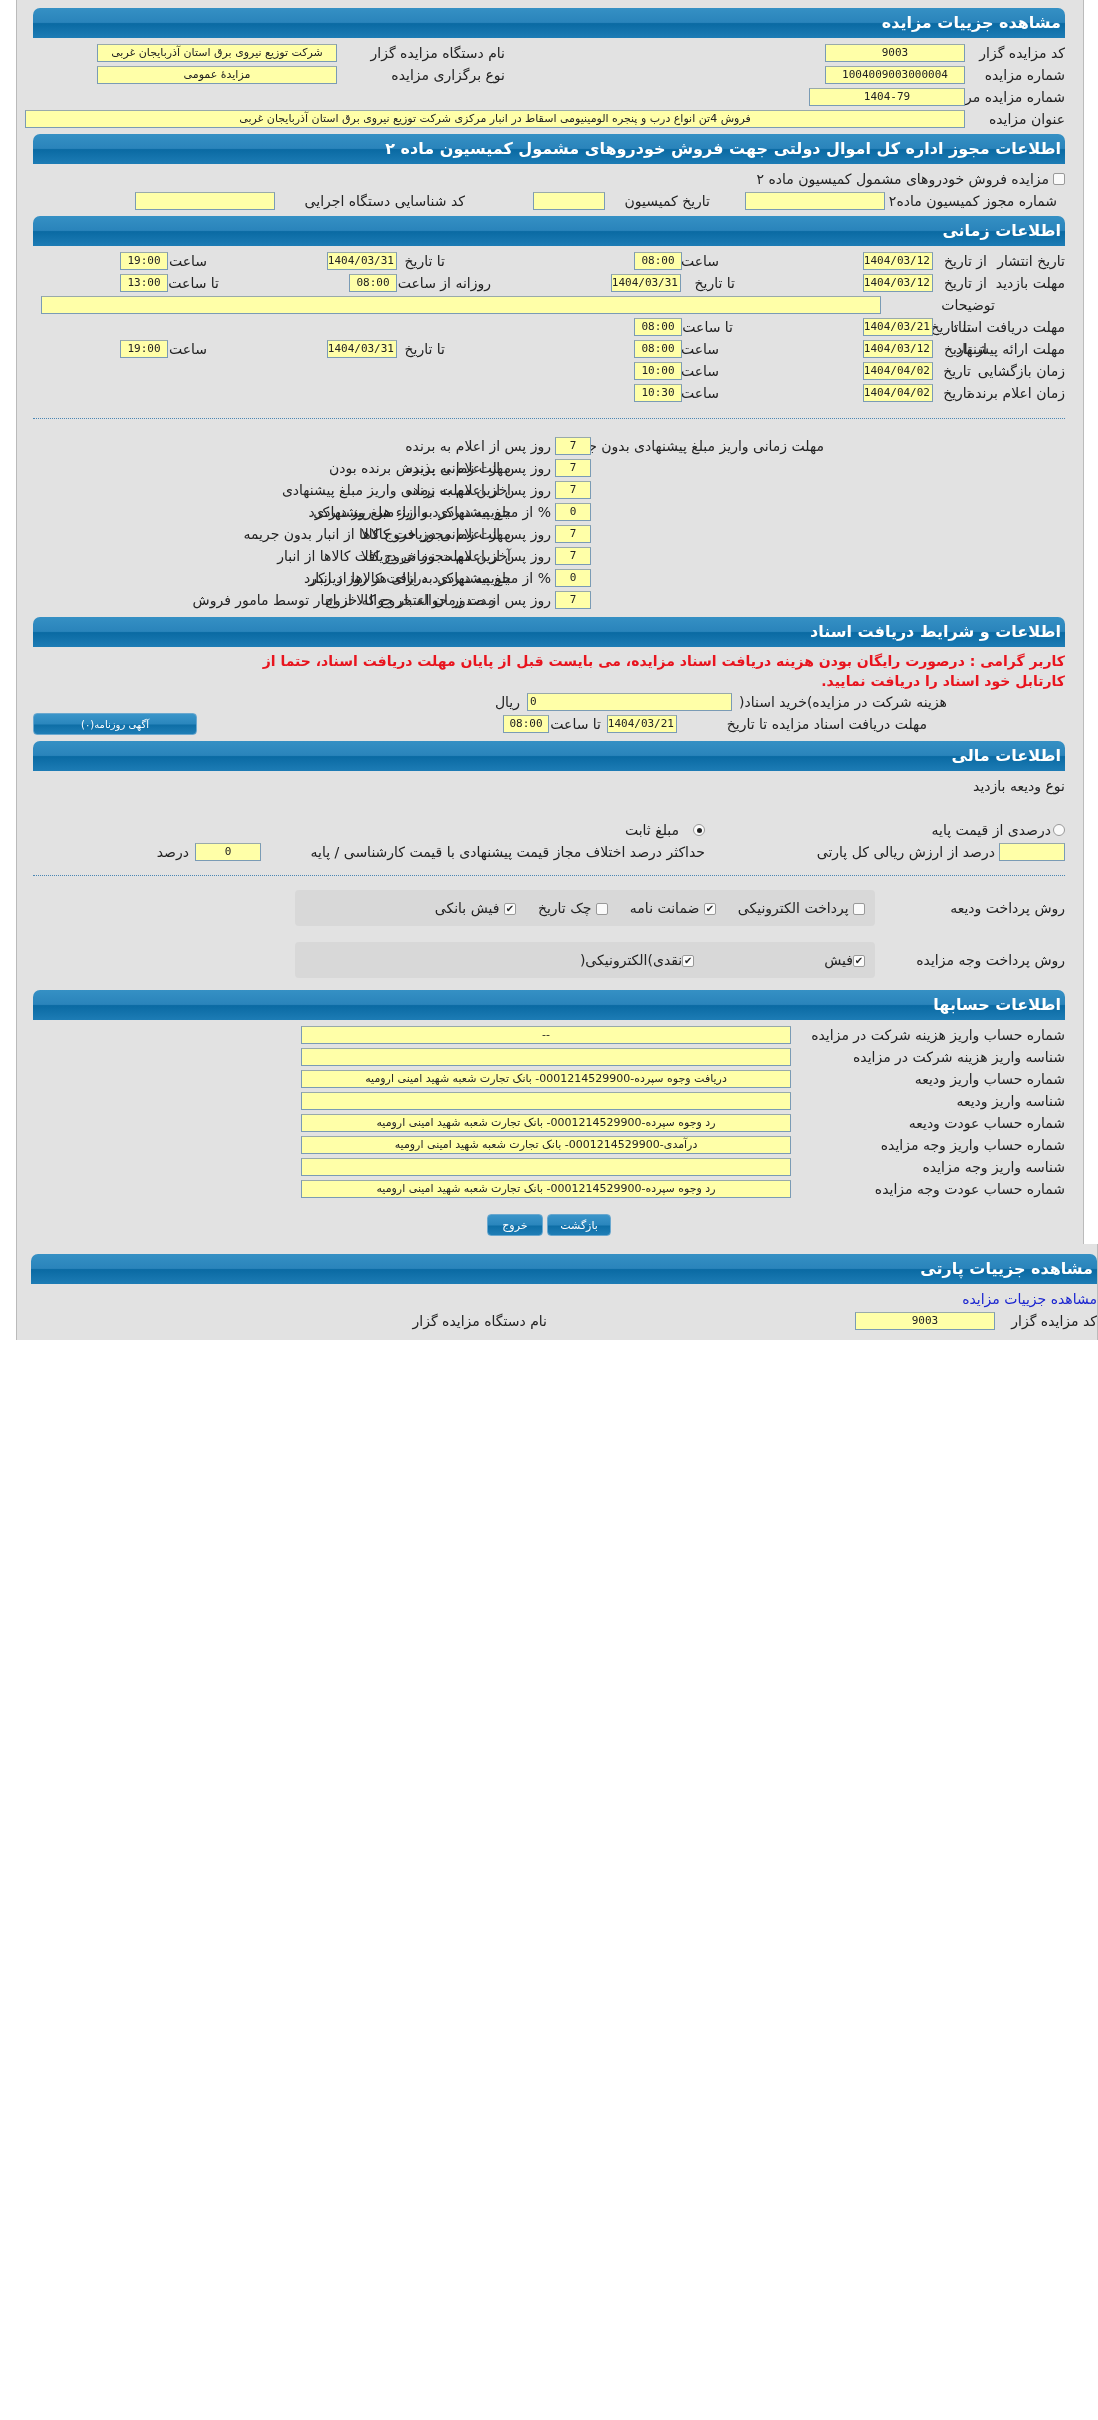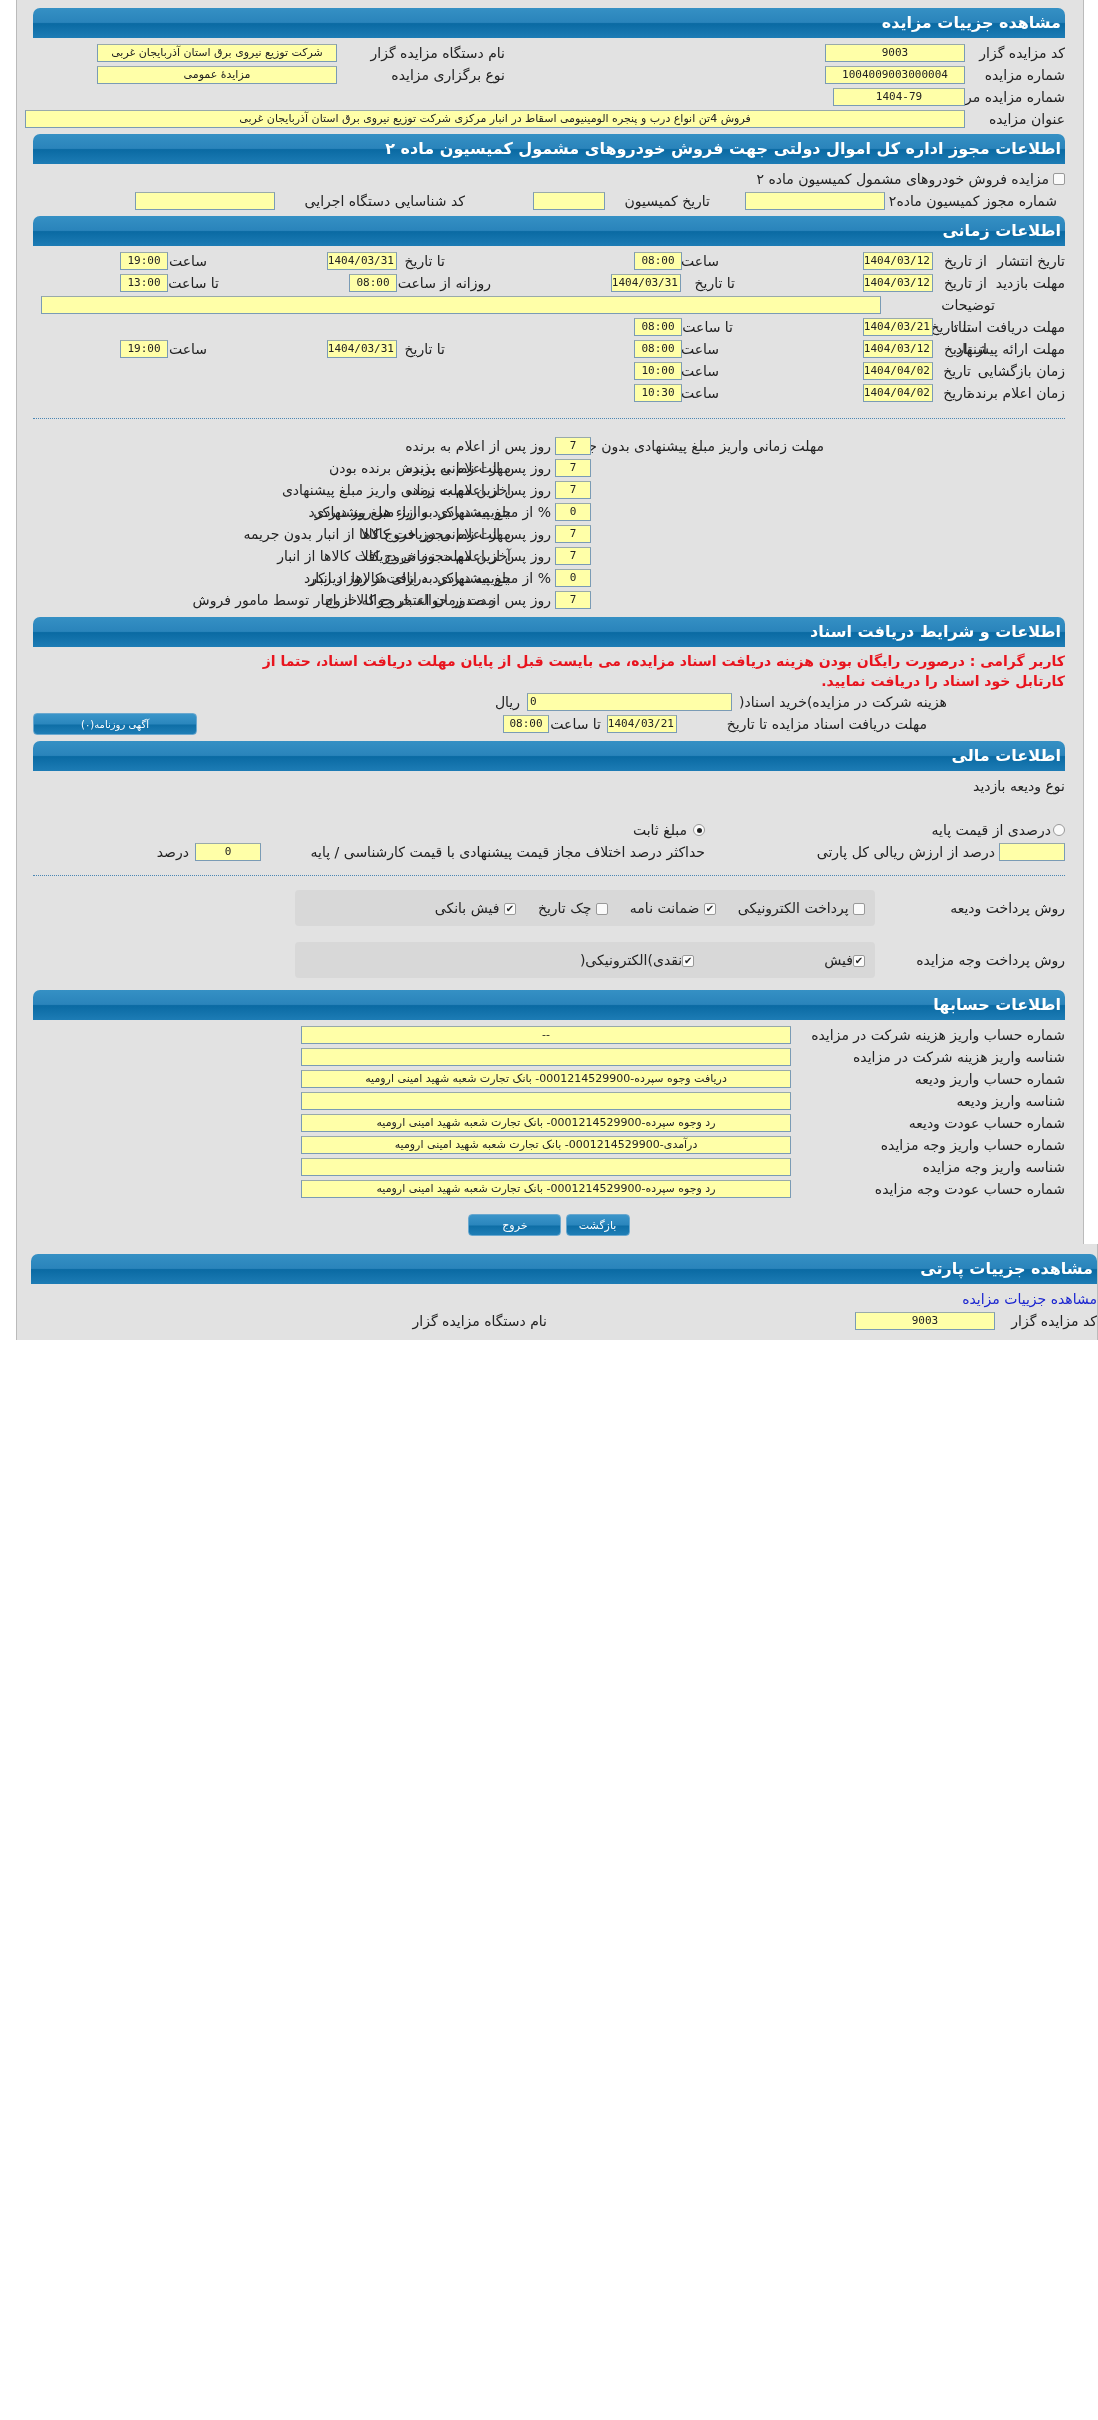--- a/index.html
+++ b/index.html
@@ -142,21 +142,21 @@
       </span>
     <span class="abs" style="right:728px;">
         <span class="inp txt" style="width:240px;">مزایدهٔ عمومی</span>
       </span>
   </div>
   <div class="row">
     <span class="abs" style="right:0;">
         <span class="lbl">شماره مزایده مرجع</span>
       </span>
     <span class="abs" style="right:100px;">
-        <span class="inp" style="width:132px;">1404-79</span>
+        <span class="inp" style="width:156px;">1404-79</span>
       </span>
   </div>
   <div class="row">
     <span class="abs" style="right:0;">
         <span class="lbl">عنوان مزایده</span>
       </span>
     <span class="abs" style="right:100px;">
         <span class="inp txt" style="width:940px;">فروش 4تن انواع درب و پنجره الومینیومی اسقاط در انبار مرکزی شرکت توزیع نیروی برق استان آذربایجان غربی</span>
       </span>
   </div>
@@ -462,21 +462,21 @@
   </div>
 
   <div class="hbar" style="margin-top:6px;">اطلاعات مالی</div>
   <div class="lbl" style="height:22px;line-height:22px;">نوع ودیعه بازدید</div>
   <div style="height:22px;"></div>
   <div class="row">
     <span class="abs" style="right:0;gap:2px;">
       <span class="radio"></span>
       <span class="lbl">درصدی از قیمت پایه</span>
     </span>
-    <span class="abs" style="right:360px;gap:6px;">
+    <span class="abs" style="right:360px;gap:14px;">
       <span class="radio on"></span>
       <span class="lbl">مبلغ ثابت</span>
     </span>
   </div>
   <div class="row">
     <span class="abs" style="right:0;">
         <span class="inp" style="width:66px;"></span>
       </span>
     <span class="abs" style="right:70px;">
         <span class="lbl">درصد از ارزش ریالی کل پارتی</span>
@@ -581,21 +581,21 @@
         <span class="abs" style="right:0;">
           <span class="lbl">شماره حساب عودت وجه مزایده</span>
         </span>
         <span class="abs" style="right:274px;">
           <span class="inp txt" style="width:490px;">رد وجوه سپرده-0001214529900- بانک تجارت شعبه شهید امینی ارومیه</span>
         </span>
       </div>
   </div>
   <div style="text-align:center;margin-top:14px;">
     <span class="btn" style="width:64px;">بازگشت</span>
-    <span class="btn" style="width:93px;">خروج</span>
+    <span class="btn" style="width:56px;">خروج</span>
   </div>
 </div>
 
 <div class="panel p2" style="margin-left:16px;margin-right:0;padding-right:0;">
   <div class="hbar">مشاهده جزییات پارتی</div>
   <div class="blue-link" style="height:22px;line-height:22px;">مشاهده جزییات مزایده</div>
   <div class="row">
     <span class="abs" style="right:0;">
         <span class="lbl">کد مزایده گزار</span>
       </span>

